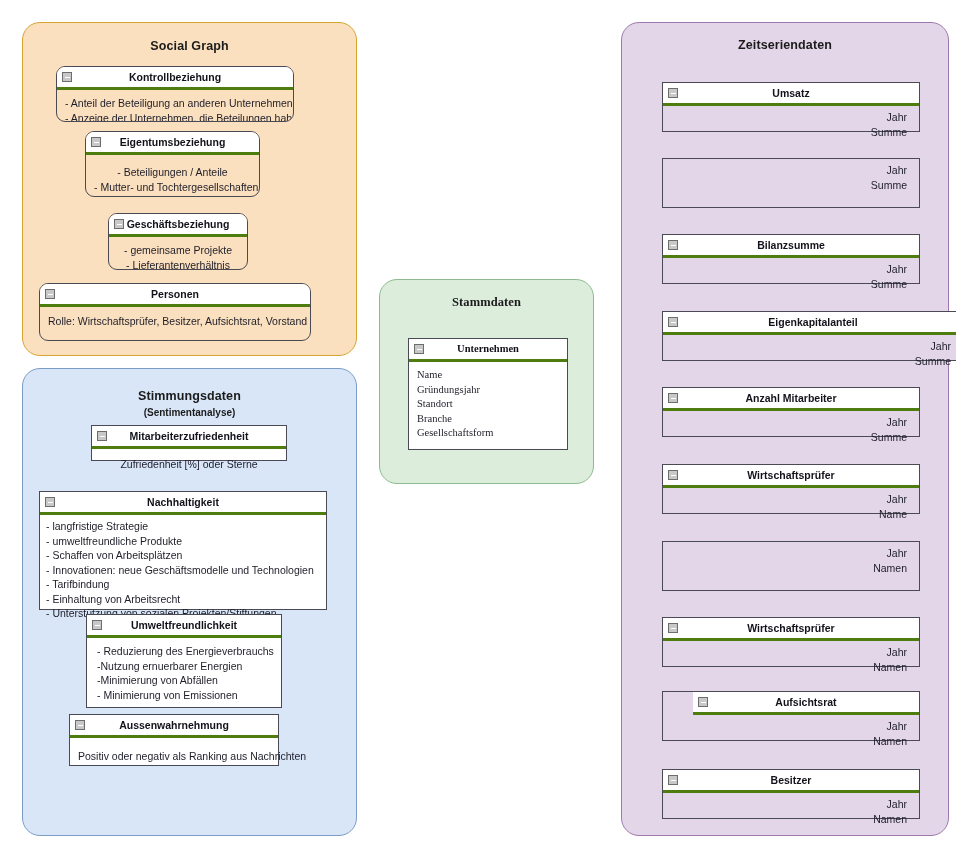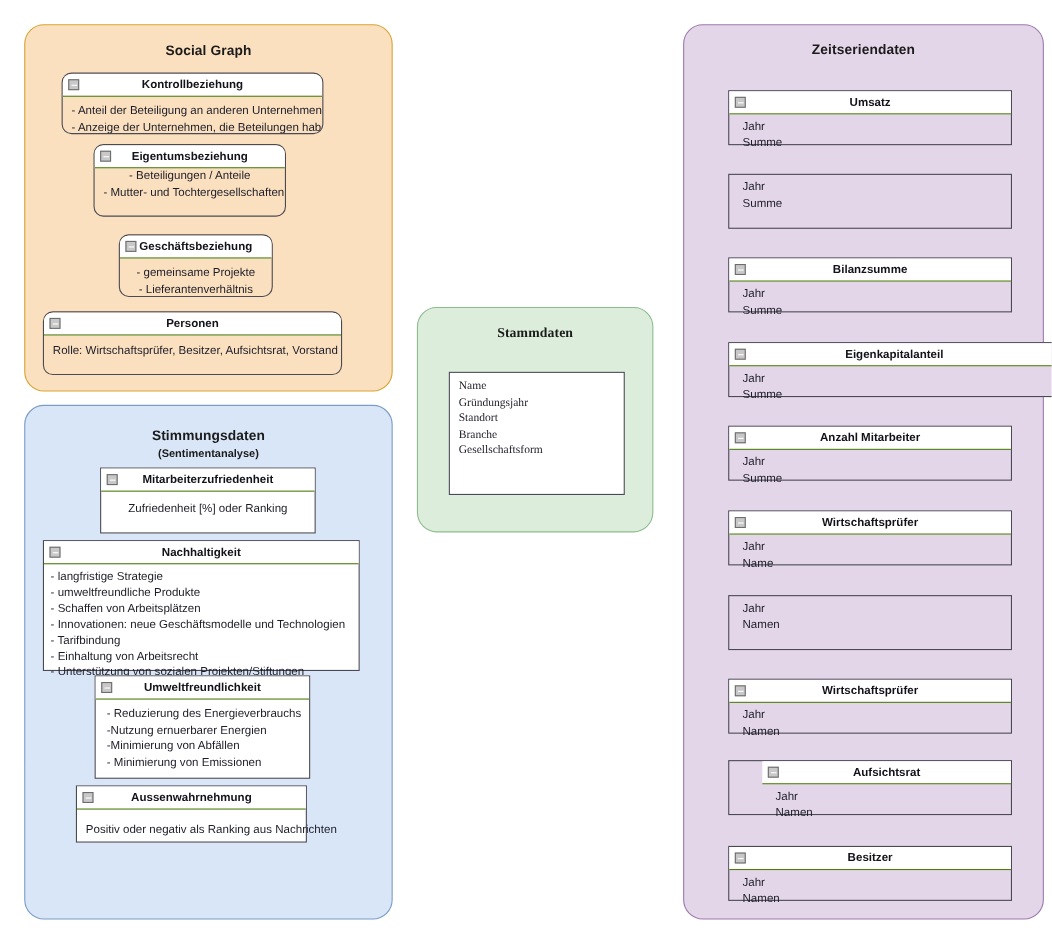--- a/index.html
+++ b/index.html
@@ -35,21 +35,21 @@
   #grp-stamm .group-title{top:15px;}
 
   #grp-zeit{left:621px;top:22px;width:328px;height:814px;
     background:#e4d6e9;border:1.5px solid #9f79ae;}
   #grp-zeit .group-title{top:15px;}
 
   
   .box{position:absolute;box-sizing:border-box;border:1px solid #4a4a55;}
   .box.rounded{border-radius:9px;overflow:hidden;}
   .box .bx-header{
-    position:relative;height:20px;border-bottom:1px solid #4d7c0f;
+    position:relative;height:20px;border-bottom:3px solid #4d7c0f;
     background:#ffffff;display:flex;align-items:center;justify-content:center;
   }
   .box .bx-title{
     font-size:10.5px;font-weight:bold;color:#12121a;
     line-height:1;white-space:nowrap;
   }
   .box .collapse-icon{
     position:absolute;left:5px;top:50%;transform:translateY(-50%);
     width:10px;height:10px;background:#c8c8c8;border:1px solid #6d6d6d;
     box-sizing:border-box;display:block;
@@ -61,21 +61,21 @@
   .box .bx-body{
     padding:6px 8px;font-size:10.5px;color:#1d1d28;line-height:14.5px;
   }
   .box .bx-body .ln{white-space:nowrap;}
   .bx-body.centered .ln{text-align:center;}
 
   
   .fill-orange{background:#fbe0bf;}
   .fill-blue{background:#ffffff;}
   .fill-green{background:#ffffff;}
-  .fill-purple{background:#e4d6e9;}
+  .fill-purple{background:#e4d6e9;text-align:right;}
 </style>
 </head>
 <body>
 
 <div class="canvas">
 
   <div class="group" id="grp-social">
     <div class="group-title">Social Graph</div>
 
     <div class="box rounded fill-orange" style="left:33px;top:43px;width:238px;height:56px;">
@@ -87,21 +87,21 @@
         <div class="ln">- Anteil der Beteiligung an anderen Unternehmen</div>
         <div class="ln">- Anzeige der Unternehmen, die Beteilungen haben</div>
       </div>
     </div>
 
     <div class="box rounded fill-orange" style="left:62px;top:108px;width:175px;height:66px;">
       <div class="bx-header">
         <span class="collapse-icon"></span>
         <span class="bx-title">Eigentumsbeziehung</span>
       </div>
-      <div class="bx-body centered" style="padding-top:0;">
+      <div class="bx-body centered" style="padding-top:10px;">
         <div class="ln">- Beteiligungen / Anteile</div>
         <div class="ln">- Mutter- und Tochtergesellschaften</div>
       </div>
     </div>
 
     <div class="box rounded fill-orange" style="left:85px;top:190px;width:140px;height:57px;">
       <div class="bx-header">
         <span class="collapse-icon"></span>
         <span class="bx-title">Geschäftsbeziehung</span>
       </div>
@@ -119,27 +119,27 @@
       <div class="bx-body" style="padding-top:7px;">
         <div class="ln">Rolle: Wirtschaftsprüfer, Besitzer, Aufsichtsrat, Vorstand</div>
       </div>
     </div>
   </div>
 
   <div class="group" id="grp-stimmung">
     <div class="group-title">Stimmungsdaten</div>
     <div class="group-subtitle">(Sentimentanalyse)</div>
 
-    <div class="box fill-blue" style="left:68px;top:56px;width:196px;height:60px;">
+    <div class="box fill-blue" style="left:68px;top:56px;width:196px;height:36px;">
       <div class="bx-header">
         <span class="collapse-icon"></span>
         <span class="bx-title">Mitarbeiterzufriedenheit</span>
       </div>
       <div class="bx-body centered" style="padding-top:8px;">
-        <div class="ln">Zufriedenheit [%] oder Ranking</div>
+        <div class="ln">Zufriedenheit [%] oder Sterne</div>
       </div>
     </div>
 
     <div class="box fill-blue" style="left:16px;top:122px;width:288px;height:119px;">
       <div class="bx-header">
         <span class="collapse-icon"></span>
         <span class="bx-title">Nachhaltigkeit</span>
       </div>
       <div class="bx-body" style="padding:4px 6px;">
         <div class="ln">- langfristige Strategie</div>
@@ -173,20 +173,24 @@
       <div class="bx-body centered" style="padding-top:11px;">
         <div class="ln">Positiv oder negativ als Ranking aus Nachrichten</div>
       </div>
     </div>
   </div>
 
   <div class="group" id="grp-stamm">
     <div class="group-title">Stammdaten</div>
 
     <div class="box fill-green" style="left:28px;top:58px;width:160px;height:112px;">
+      <div class="bx-header">
+        <span class="collapse-icon"></span>
+        <span class="bx-title">Unternehmen</span>
+      </div>
       <div class="bx-body" style="padding:6px 8px;">
         <div class="ln">Name</div>
         <div class="ln">Gründungsjahr</div>
         <div class="ln">Standort</div>
         <div class="ln">Branche</div>
         <div class="ln">Gesellschaftsform</div>
       </div>
     </div>
   </div>
 

